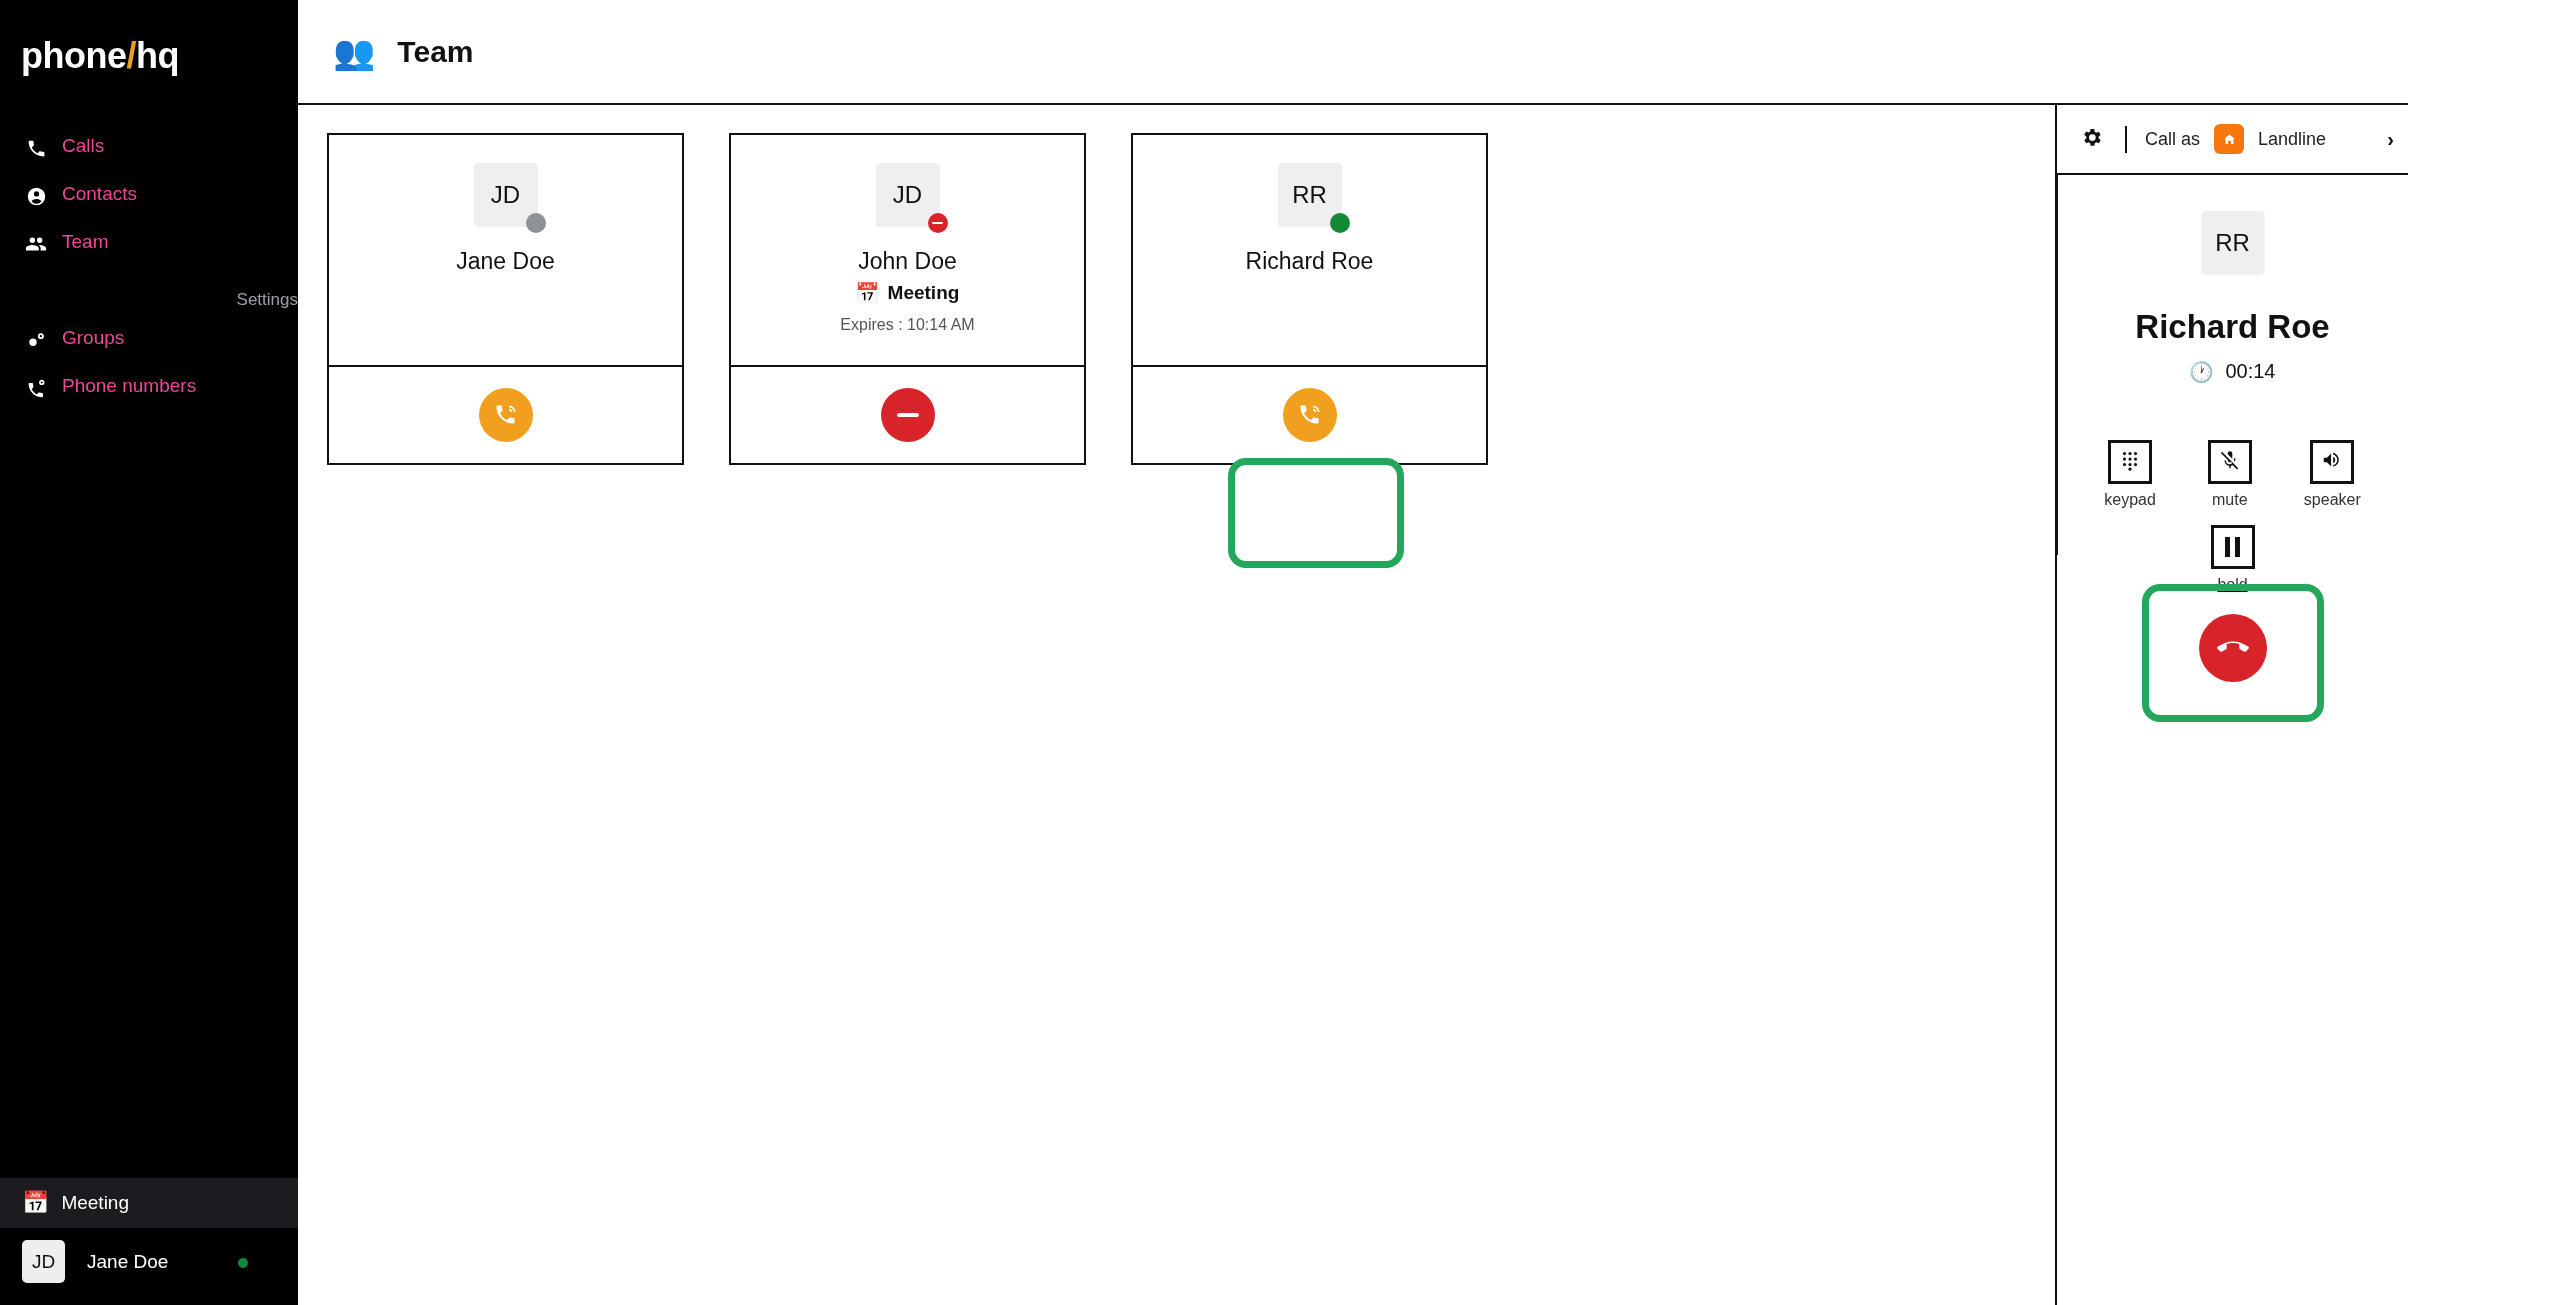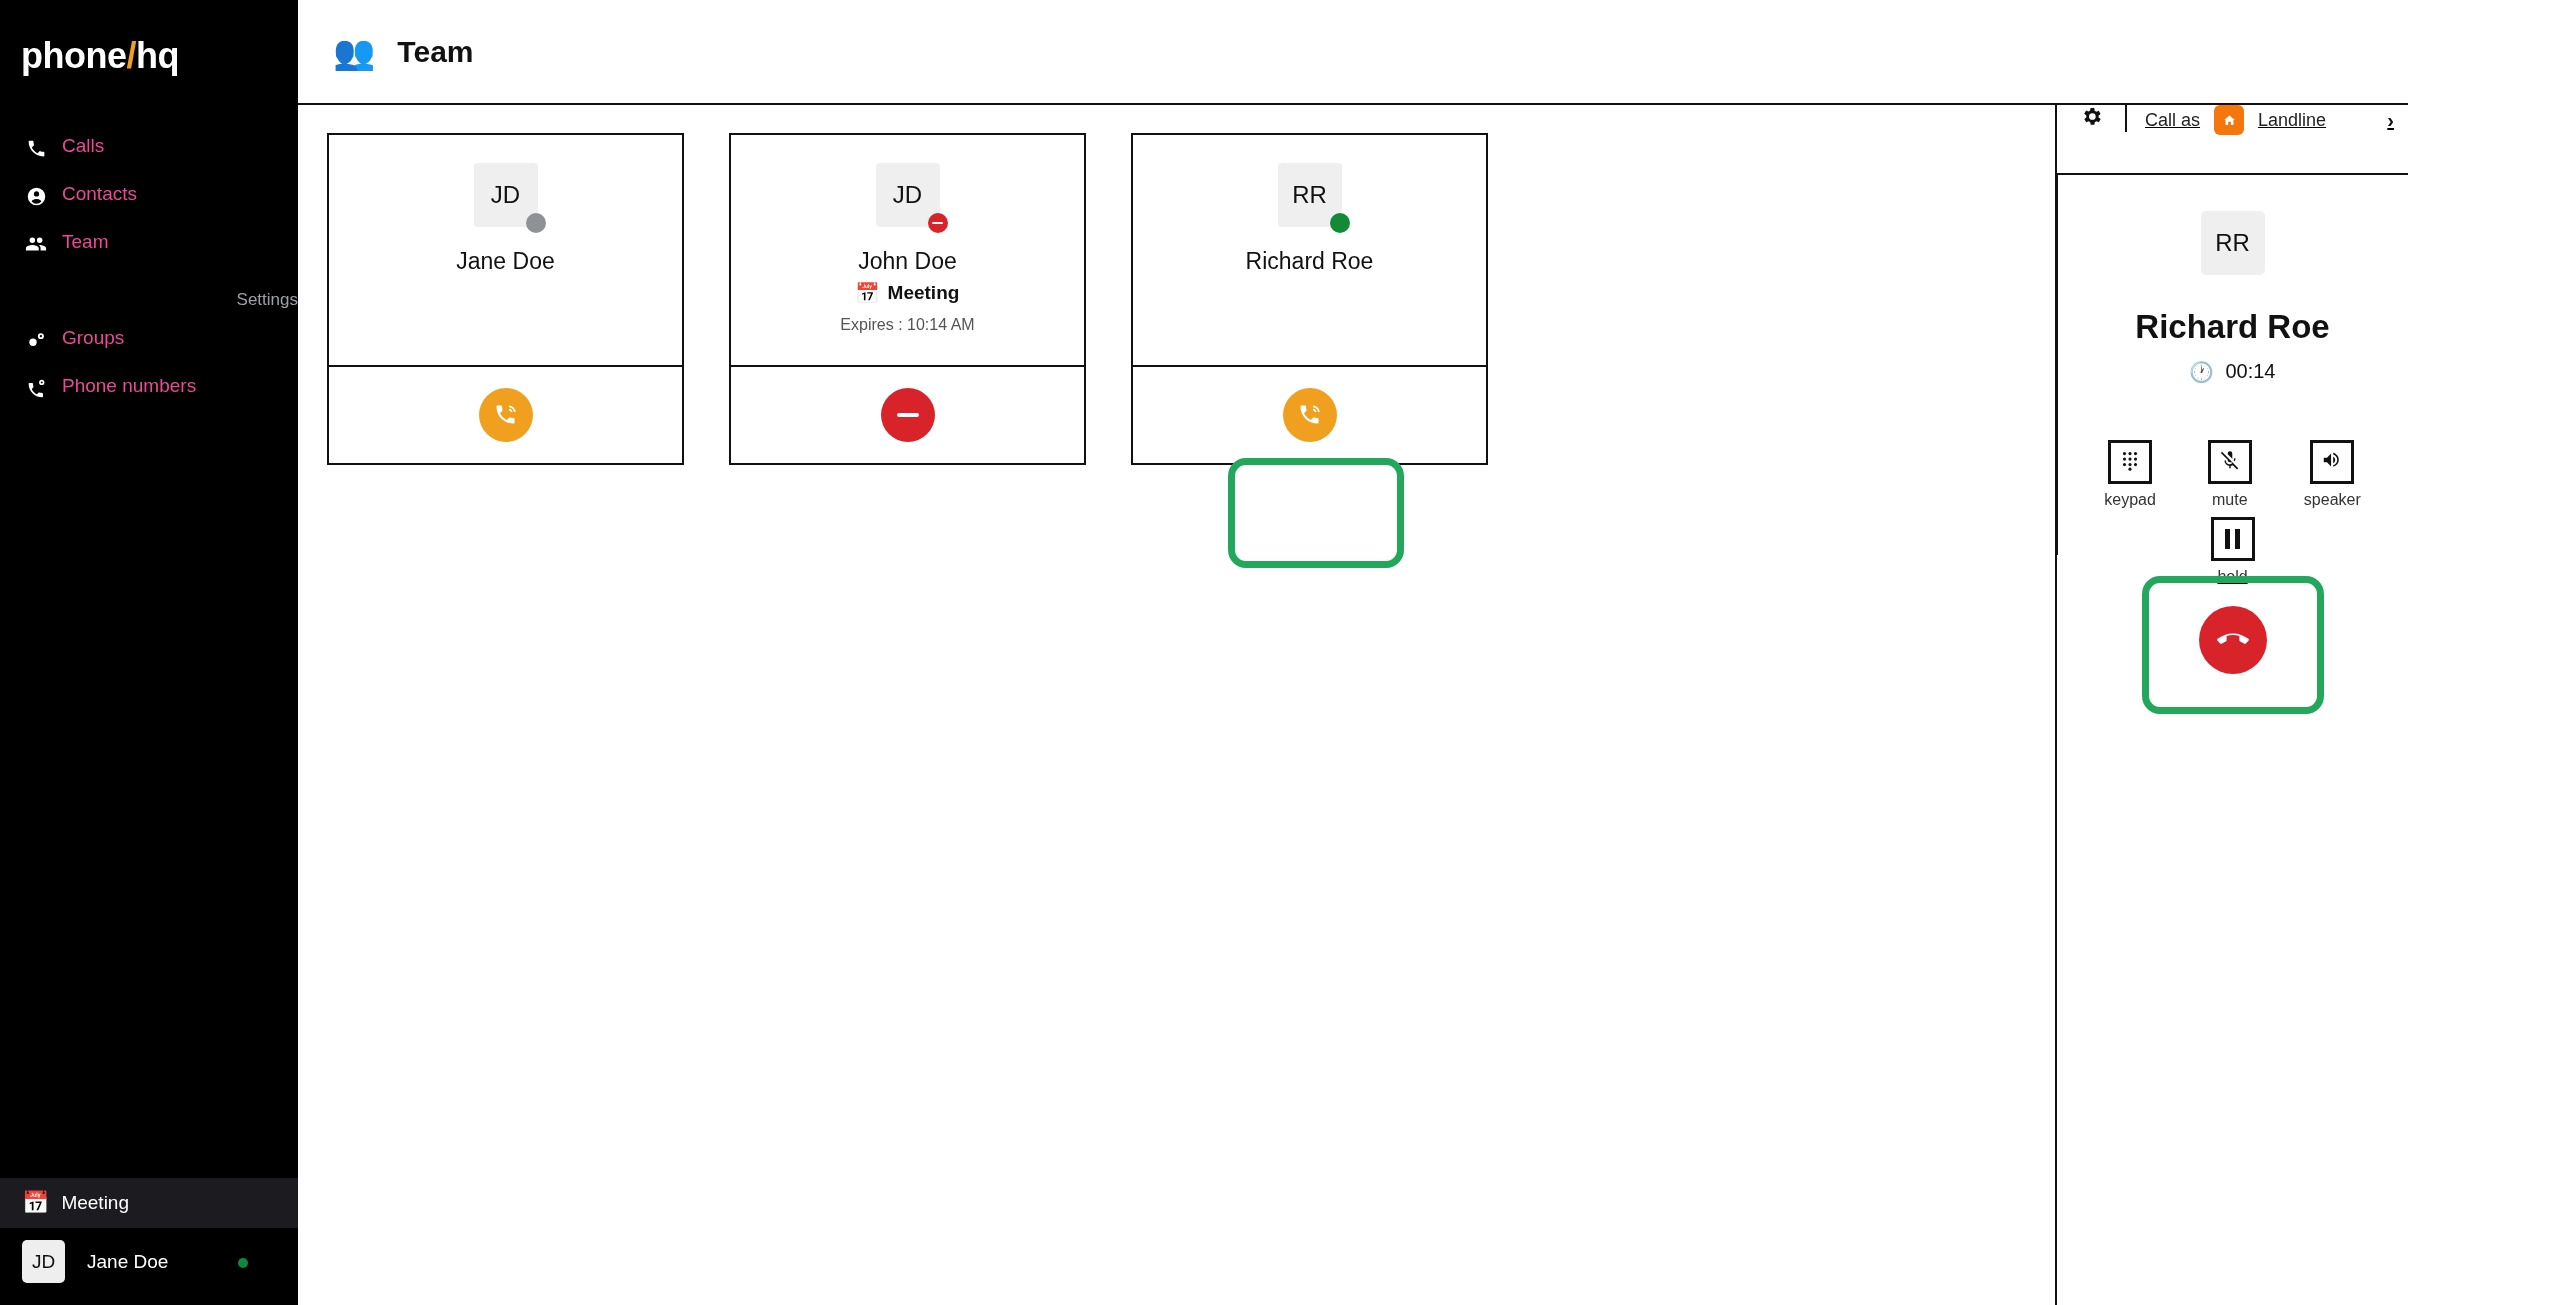--- a/index.html
+++ b/index.html
@@ -119,23 +119,22 @@
   }
   .card-3-hl { left: 95px; top: 323px; width: 176px; height: 110px; }
 
   
   .call-panel {
     width: 353px; min-width: 353px; height: 1305px;
     border-left: 2px solid #111; position: relative; background: #fff;
     display: flex; flex-direction: column;
   }
   .call-header {
-    height: 70px; min-height: 70px; display: flex; align-items: flex-start;
+    height: 70px; min-height: 70px; display: flex; align-items: center;
     border-bottom: 2px solid #111;
-    text-decoration: underline;
   }
   .gear-cell {
     width: 70px; display: flex; align-items: center; justify-content: center;
     border-right: 2px solid #111;
   }
   .callas-cell {
     flex: 1; display: flex; align-items: center; gap: 14px; padding-left: 18px;
     font-size: 18px; color: #222;
   }
   .home-badge {
@@ -162,21 +161,21 @@
 
   .ctrl-grid { margin-top: 57px; display: flex; gap: 52px; justify-content: center; }
   .ctrl {
     display: flex; flex-direction: column; align-items: center; gap: 7px;
   }
   .ctrl-box {
     width: 44px; height: 44px; border: 3px solid #111; background: #fff;
     display: flex; align-items: center; justify-content: center; cursor: pointer;
   }
   .ctrl-label { font-size: 16px; color: #333; }
-  .ctrl-row2 { margin-top: 8px; display: flex; justify-content: flex-start; text-decoration: underline; }
+  .ctrl-row2 { margin-top: 16px; display: flex; justify-content: flex-start; text-decoration: underline; }
   .pause-bars { display: flex; gap: 5px; }
   .pause-bars i { display: block; width: 5px; height: 20px; background: #111; }
 
   .hangup-wrap { margin-top: 20px; position: relative; display: flex; justify-content: center; }
   .hangup-btn {
     width: 68px; height: 68px; border-radius: 50%; background: #d8232a;
     display: flex; align-items: center; justify-content: center; border: none; cursor: pointer;
   }
   .hangup-hl { position: absolute; left: 50%; transform: translateX(-50%); top: -30px; width: 182px; height: 138px; }
 </style>

